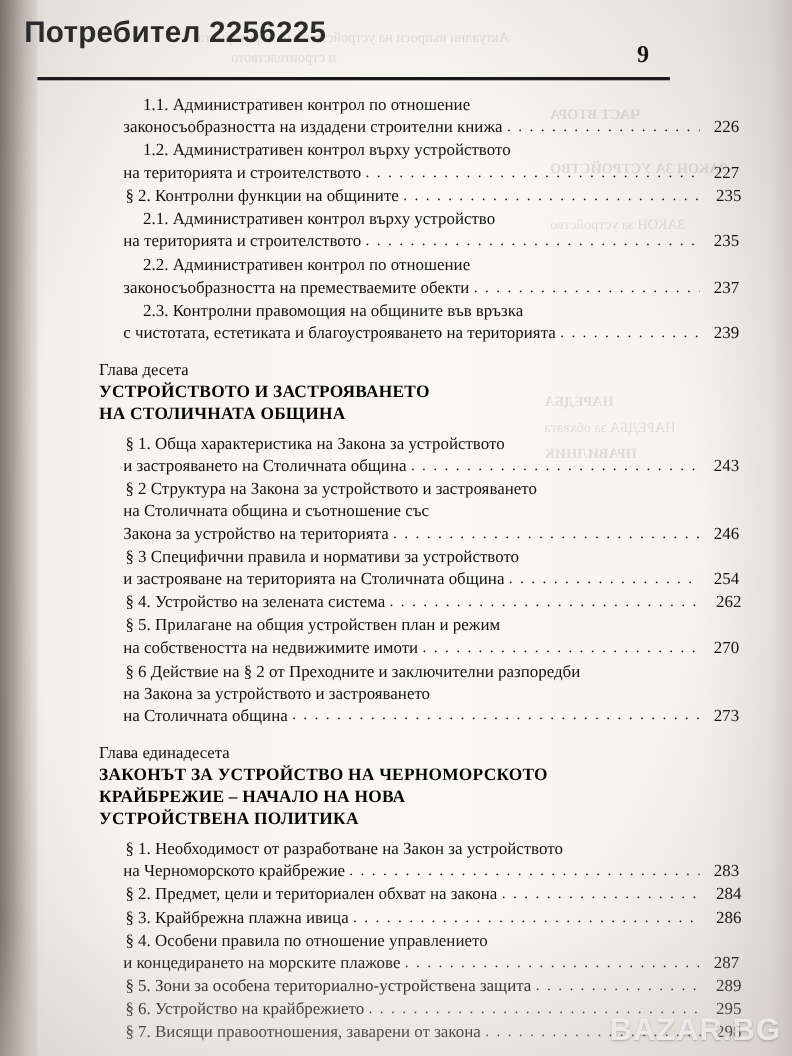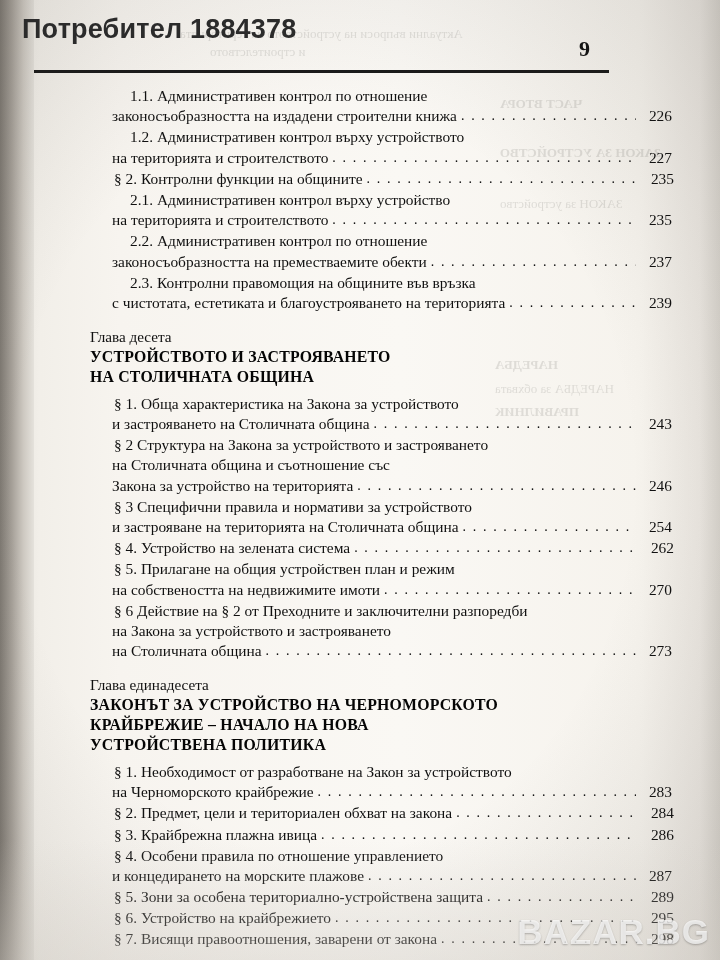--- a/index.html
+++ b/index.html
@@ -25,21 +25,21 @@
     font-weight: 700;
     color: #2b2b2b;
     letter-spacing: 0.2px;
     z-index: 40;
   }
   .watermark-corner {
     position: absolute;
     right: 10px;
     bottom: 8px;
     font-family: "Liberation Sans", sans-serif;
-    font-size: 35px;
+    font-size: 28px;
     font-weight: 700;
     color: rgba(255,255,255,0.72);
     letter-spacing: 1px;
     text-shadow: 0 1px 2px rgba(0,0,0,0.25);
     z-index: 40;
   }
 
   
   .scan {
     position: absolute;
@@ -408,14 +408,14 @@
             <span class="pg">298</span>
           </div>
         </div>
       </div>
   </div>
 
   <div class="vignette"></div>
   <div class="blur-bottom"></div>
 </div>
 
-<div class="watermark-top">Потребител 1884378</div>
+<div class="watermark-top">Потребител 2256225</div>
 <div class="watermark-corner">BAZAR.BG</div>
 
 </body></html>

